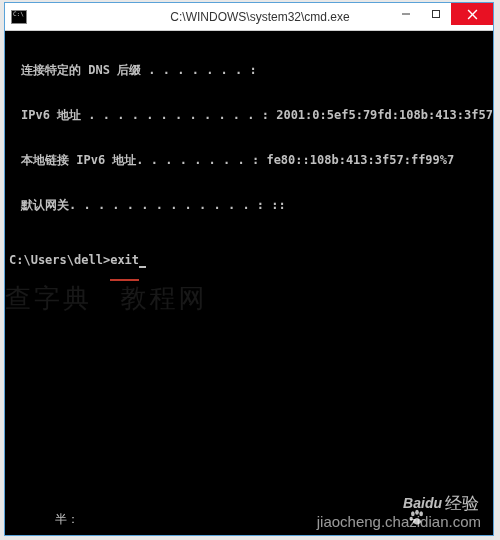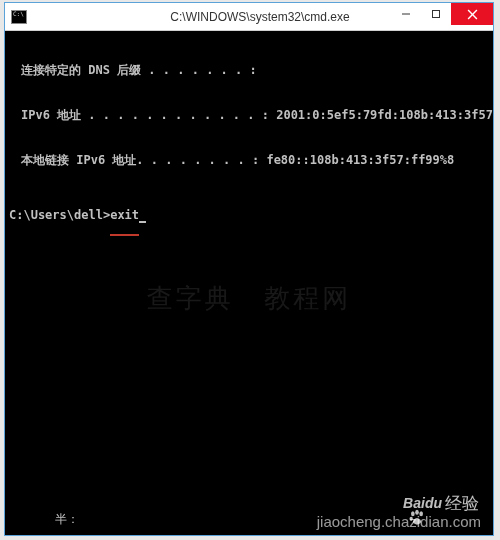--- a/index.html
+++ b/index.html
@@ -102,24 +102,24 @@
       height: 2px;
       background: #c0c0c0;
       vertical-align: bottom;
       margin-bottom: 1px;
     }
     .watermark-center {
       position: absolute;
       top: 260px;
       left: 0;
       width: 100%;
-      text-align: center;
+      text-align: left;
       color: rgba(200,200,200,0.12);
       font-size: 26px;
-      font-family: Liberation Sans, sans-serif;
+      font-family: Liberation Serif, serif;
       letter-spacing: 3px;
       pointer-events: none;
     }
     .watermark-baidu {
       position: absolute;
       right: 14px;
       bottom: 22px;
       color: rgba(255,255,255,0.75);
       font-family: Arial, sans-serif;
       display: flex;
@@ -175,21 +175,22 @@
             <line x1="1" y1="1" x2="9" y2="9" stroke="#fff" stroke-width="1.3"></line>
             <line x1="9" y1="1" x2="1" y2="9" stroke="#fff" stroke-width="1.3"></line>
           </svg>
       </div>
     </div>
   </div>
 
   <div class="terminal">
     <span class="line"><span style="margin-left:12px"></span><span>连接特定的 DNS 后缀</span><span> . . . . . . . :</span><span></span></span>
     <span class="line"><span style="margin-left:12px"></span><span>IPv6 地址</span><span> . . . . . . . . . . . . :</span><span> 2001:0:5ef5:79fd:108b:413:3f57:ff99</span></span>
-    <span class="line"><span style="margin-left:12px"></span><span>本地链接 IPv6 地址</span><span>. . . . . . . . :</span><span> fe80::108b:413:3f57:ff99%8</span></span>
+    <span class="line"><span style="margin-left:12px"></span><span>本地链接 IPv6 地址</span><span>. . . . . . . . :</span><span> fe80::108b:413:3f57:ff99%7</span></span>
+    <span class="line"><span style="margin-left:12px"></span><span>默认网关</span><span>. . . . . . . . . . . . . :</span><span> ::</span></span>
     <span class="line prompt-line"><span>C:\Users\dell&gt;</span><span class="underline">exit</span><span class="cursor"></span></span>
 
     <div class="watermark-center">查字典   教程网</div>
 
     <div class="bottom-text">半：</div>
 
     <div class="watermark-baidu">
       <span class="paw">
         <svg viewBox="0 0 24 24">
             <g fill="rgba(255,255,255,0.75)">

